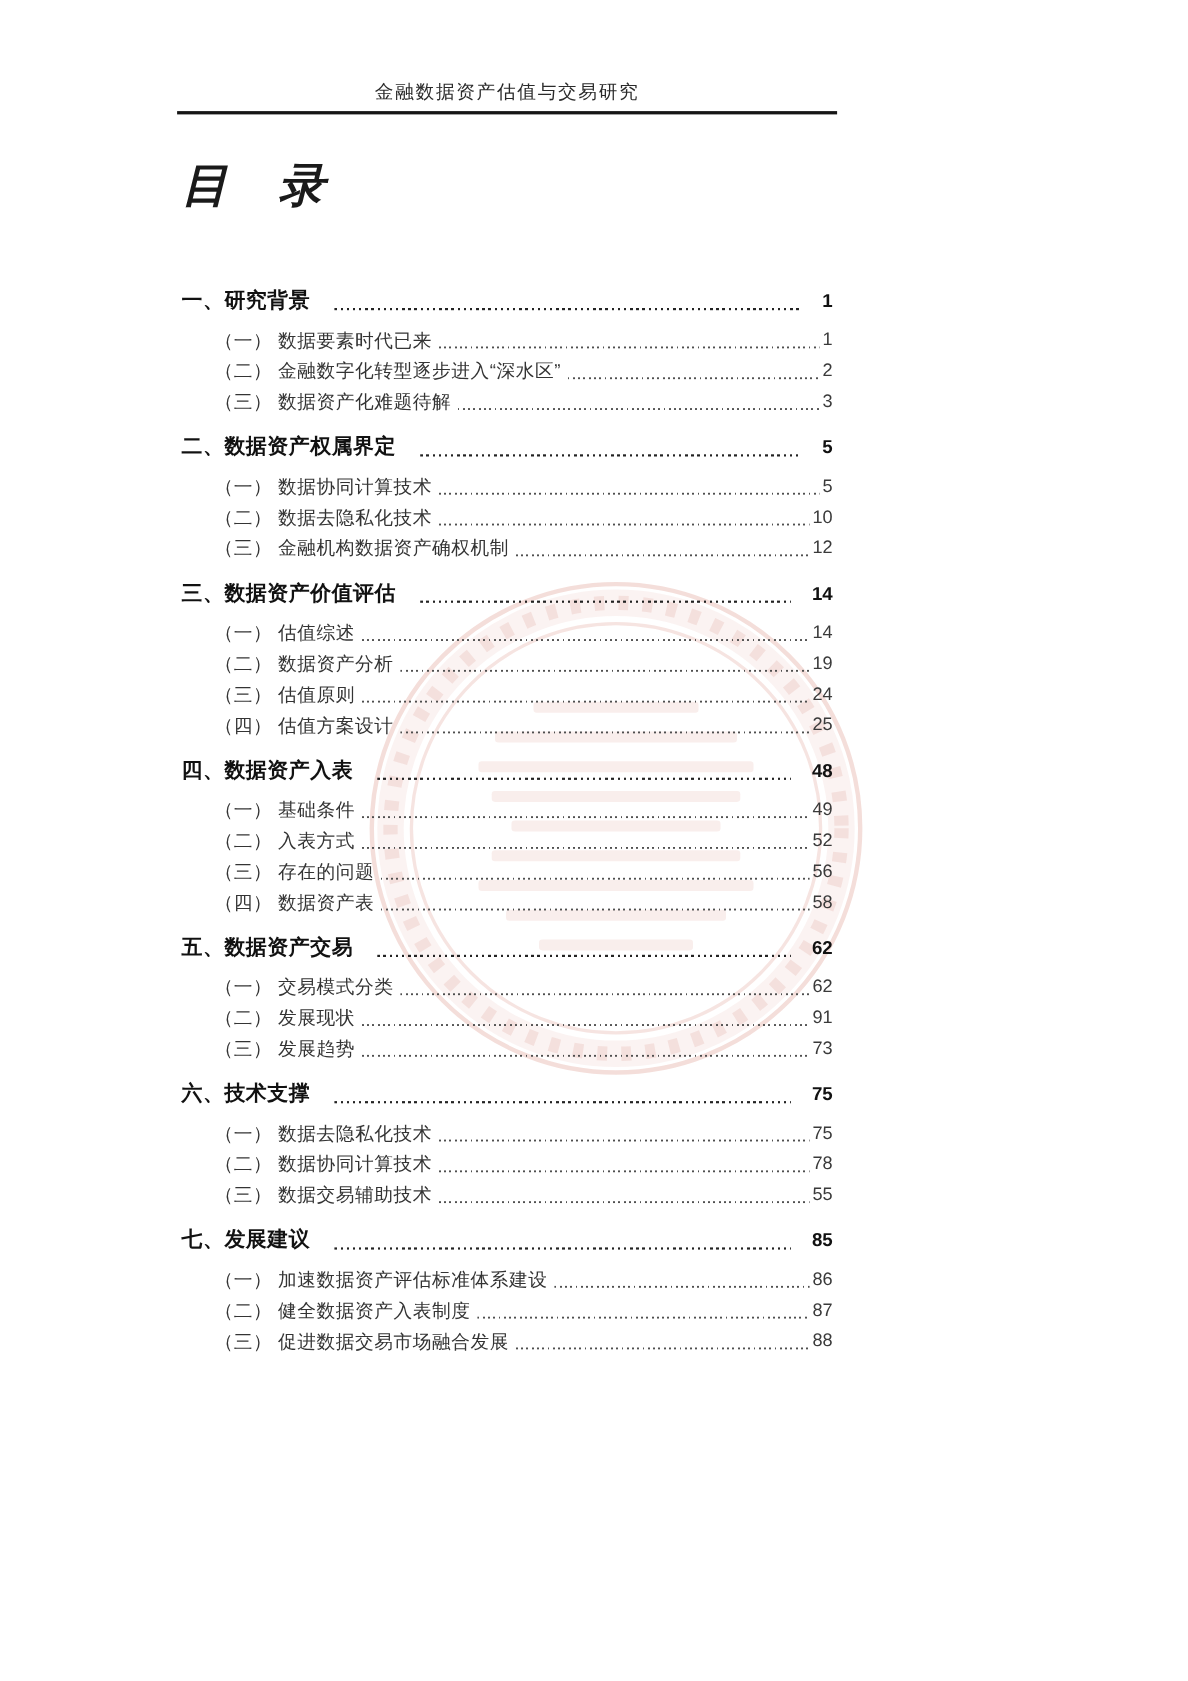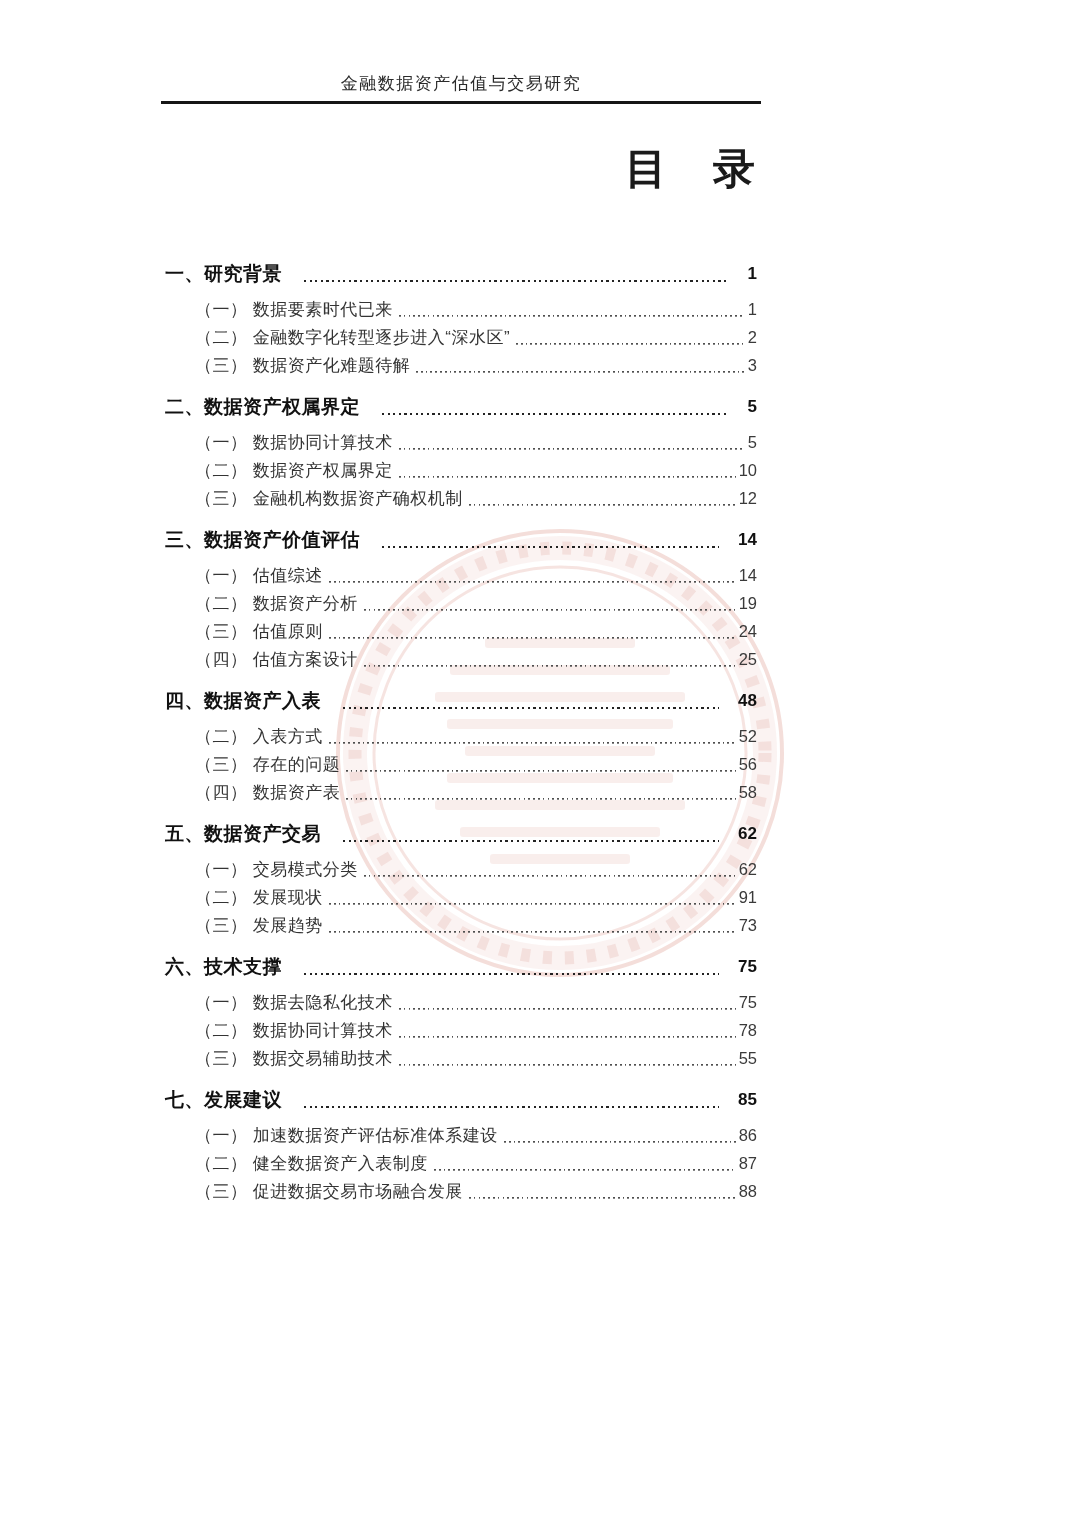--- a/index.html
+++ b/index.html
@@ -32,27 +32,28 @@
     letter-spacing: 1.5px;
     color: #2a2a2a;
     line-height: 24px;
   }
   .doc-rule {
     height: 3px;
     background: #161616;
     margin: 5px -4px 0 -4px;
   }
   .toc-title {
-    text-align: right;
+    text-align: left;
     margin-top: 40px;
     font-size: 42px;
     font-weight: 600;
     letter-spacing: 2px;
     color: #1a1a1a;
     line-height: 50px;
+    font-style: italic;
   }
   .toc { margin-top: 64px; }
   .toc-section { margin: 0; }
   .toc-row {
     display: flex;
     align-items: flex-end;
   }
   .toc-row .lbl { white-space: nowrap; }
   .toc-row .leader {
     flex: 1;
@@ -169,21 +170,21 @@
       <span class="pg">5</span>
     </div>
     <div class="subs">
   <div class="toc-row sub">
     <span class="lbl">（一） 数据协同计算技术</span>
     <span class="leader"></span>
     <span class="pg">5</span>
   </div>
 
   <div class="toc-row sub">
-    <span class="lbl">（二） 数据资产权属界定</span>
+    <span class="lbl">（二） 数据去隐私化技术</span>
     <span class="leader"></span>
     <span class="pg">10</span>
   </div>
 
   <div class="toc-row sub">
     <span class="lbl">（三） 金融机构数据资产确权机制</span>
     <span class="leader"></span>
     <span class="pg">12</span>
   </div>
 </div>
@@ -222,20 +223,25 @@
 </div>
   </section>
 
   <section class="toc-section">
     <div class="toc-row heading">
       <span class="lbl">四、数据资产入表</span>
       <span class="leader"></span>
       <span class="pg">48</span>
     </div>
     <div class="subs">
+  <div class="toc-row sub">
+    <span class="lbl">（一） 基础条件</span>
+    <span class="leader"></span>
+    <span class="pg">49</span>
+  </div>
 
   <div class="toc-row sub">
     <span class="lbl">（二） 入表方式</span>
     <span class="leader"></span>
     <span class="pg">52</span>
   </div>
 
   <div class="toc-row sub">
     <span class="lbl">（三） 存在的问题</span>
     <span class="leader"></span>

